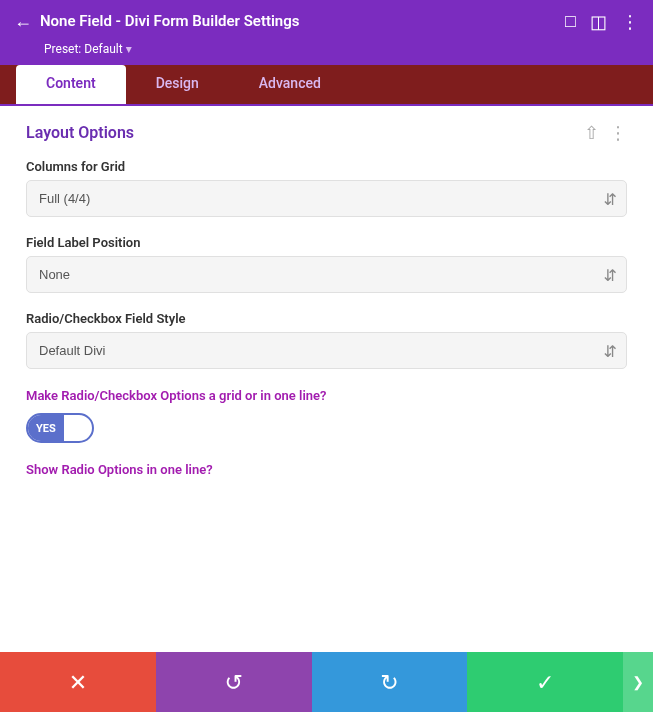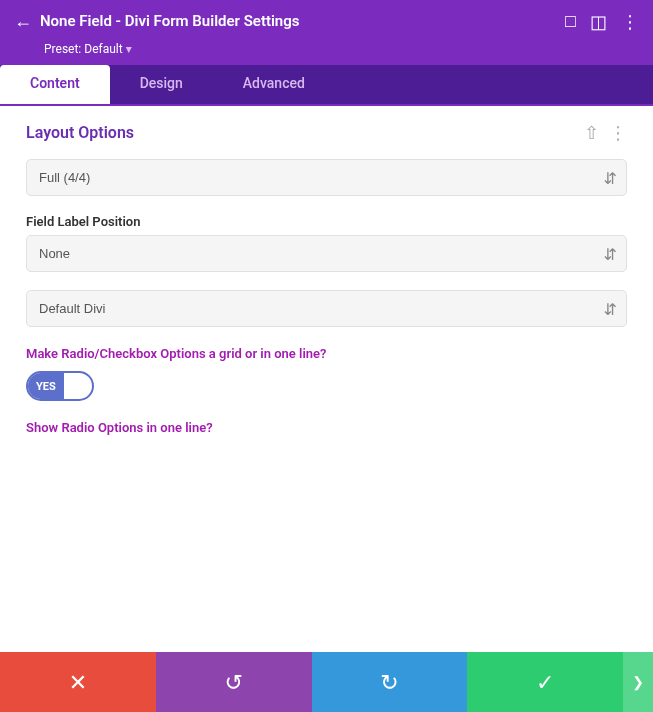--- a/index.html
+++ b/index.html
@@ -47,23 +47,24 @@
       color: #d9b8f0;
       font-size: 12px;
       cursor: pointer;
     }
     .preset-label span {
       color: #fff;
     }
 
     
     .tabs {
-      background: #4c1d95;
+      background: #7f1d1d;
       display: flex;
       border-bottom: 2px solid #7b2cbf;
+      padding-left: 16px;
     }
     .tab {
       padding: 10px 30px;
       color: #d9b8f0;
       font-size: 14px;
       font-weight: 500;
       cursor: pointer;
       border-bottom: 3px solid transparent;
     }
     .tab.active {
@@ -252,20 +253,21 @@
 
   <div class="section-header">
     <span class="section-title">Layout Options</span>
     <div class="section-header-icons">
       <span class="section-icon">⇧</span>
       <span class="section-icon">⋮</span>
     </div>
   </div>
 
   <div class="field-group">
+    <label class="field-label">Columns for Grid</label>
     <div class="select-wrapper">
       <select class="select-control">
         <option>Full (4/4)</option>
         <option>3/4</option>
         <option>2/4</option>
         <option>1/4</option>
       </select>
       <span class="select-arrow">⇵</span>
     </div>
   </div>
@@ -277,20 +279,21 @@
         <option>None</option>
         <option>Above</option>
         <option>Below</option>
         <option>Inline</option>
       </select>
       <span class="select-arrow">⇵</span>
     </div>
   </div>
 
   <div class="field-group">
+    <label class="field-label">Radio/Checkbox Field Style</label>
     <div class="select-wrapper">
       <select class="select-control">
         <option>Default Divi</option>
         <option>Custom</option>
       </select>
       <span class="select-arrow">⇵</span>
     </div>
   </div>
 
   <div class="toggle-group">

